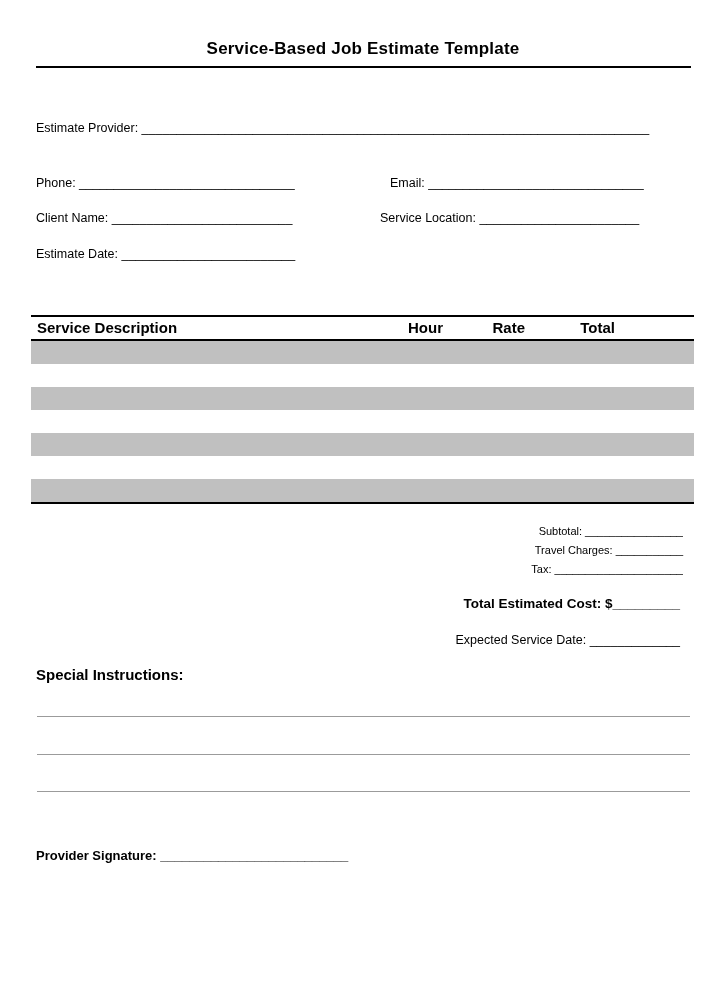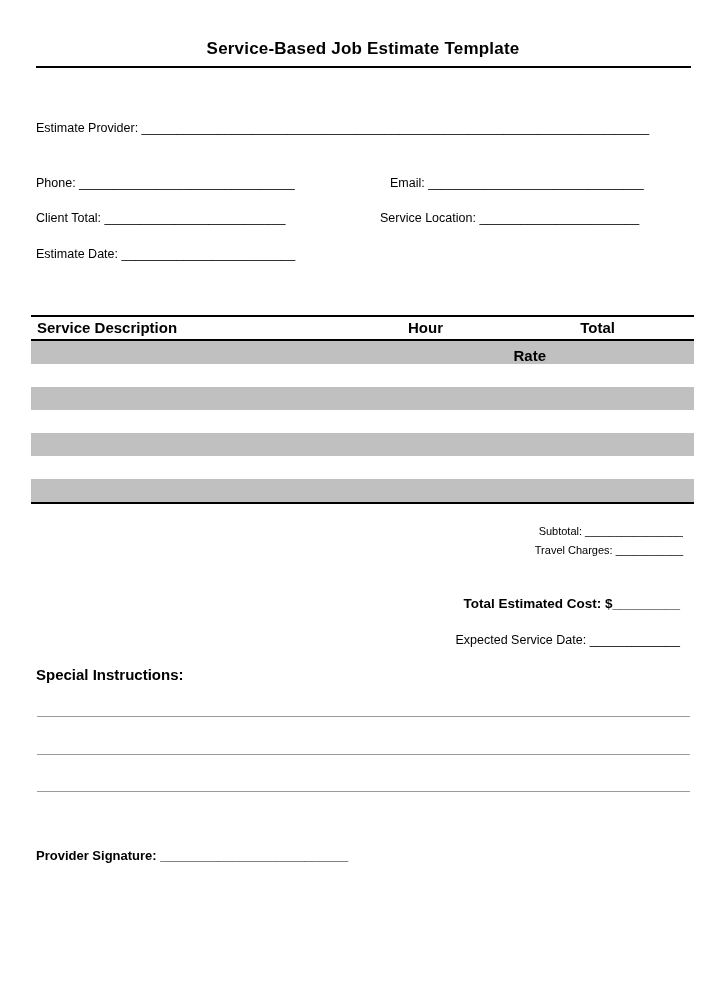--- a/index.html
+++ b/index.html
@@ -32,21 +32,21 @@
   
   .svc-table { position: absolute; top: 315px; left: 31px; width: 663px; }
   .svc-head {
     position: relative; height: 22px;
     border-top: 2px solid #000; border-bottom: 2px solid #000;
     font-weight: bold; font-size: 15px;
   }
   .svc-head .desc { position: absolute; left: 6px; top: 2px; }
   .svc-head .col { position: absolute; top: 2px; width: 80px; text-align: right; }
   .col-hour { left: 332px; }
-  .col-rate { left: 435px; margin-top: 28px; }
+  .col-rate { left: 414px; }
   .col-total { left: 504px; }
   .svc-rows { border-bottom: 2px solid #000; }
   .stripe { height: 23px; }
   .stripe.white { background: #ffffff; }
 
   
   .totals {
     position: absolute; top: 522px; right: 43px;
     text-align: right; font-size: 11px; line-height: 19px;
   }
@@ -89,21 +89,21 @@
 
   <div class="abs field" style="top:176px; left:36px;">
     <span>Phone:</span>
     <span class="blank">_______________________________</span>
   </div>
   <div class="abs field" style="top:176px; left:390px;">
     <span>Email:</span>
     <span class="blank">_______________________________</span>
   </div>
   <div class="abs field" style="top:211px; left:36px;">
-    <span>Client Total:</span>
+    <span>Client Name:</span>
     <span class="blank">__________________________</span>
   </div>
   <div class="abs field" style="top:211px; left:380px;">
     <span>Service Location:</span>
     <span class="blank">_______________________</span>
   </div>
   <div class="abs field" style="top:247px; left:36px;">
     <span>Estimate Date:</span>
     <span class="blank">_________________________</span>
   </div>
@@ -128,20 +128,24 @@
 
   <div class="totals">
     <div class="line">
       <span>Subtotal:</span>
       <span class="blank">________________</span>
     </div>
     <div class="line">
       <span>Travel Charges:</span>
       <span class="blank">___________</span>
     </div>
+    <div class="line">
+      <span>Tax:</span>
+      <span class="blank">_____________________</span>
+    </div>
   </div>
 
   <div class="total-cost">
     <span>Total Estimated Cost: $</span><span class="blank">_________</span>
   </div>
 
   <div class="expected-date">
     <span>Expected Service Date:</span>
     <span class="blank">_____________</span>
   </div>

